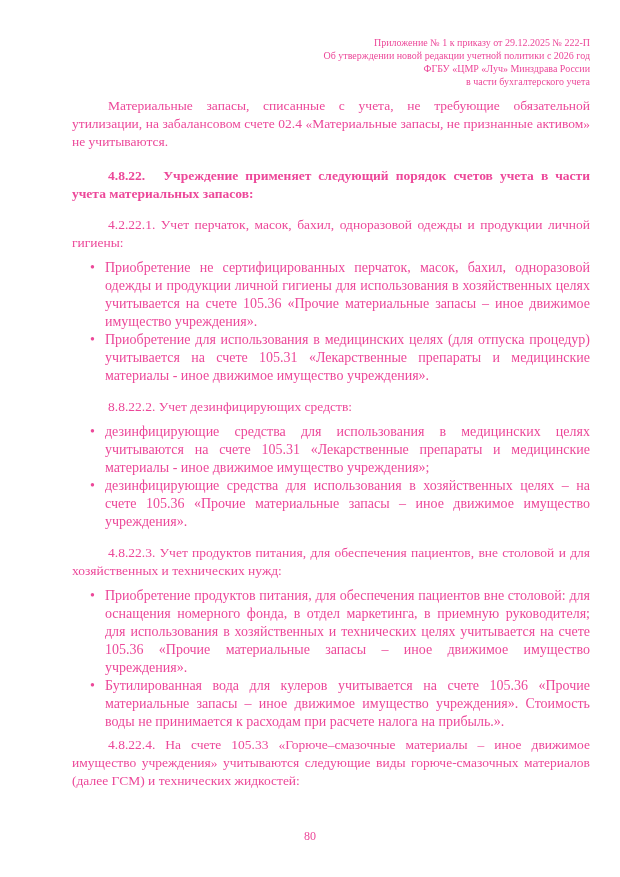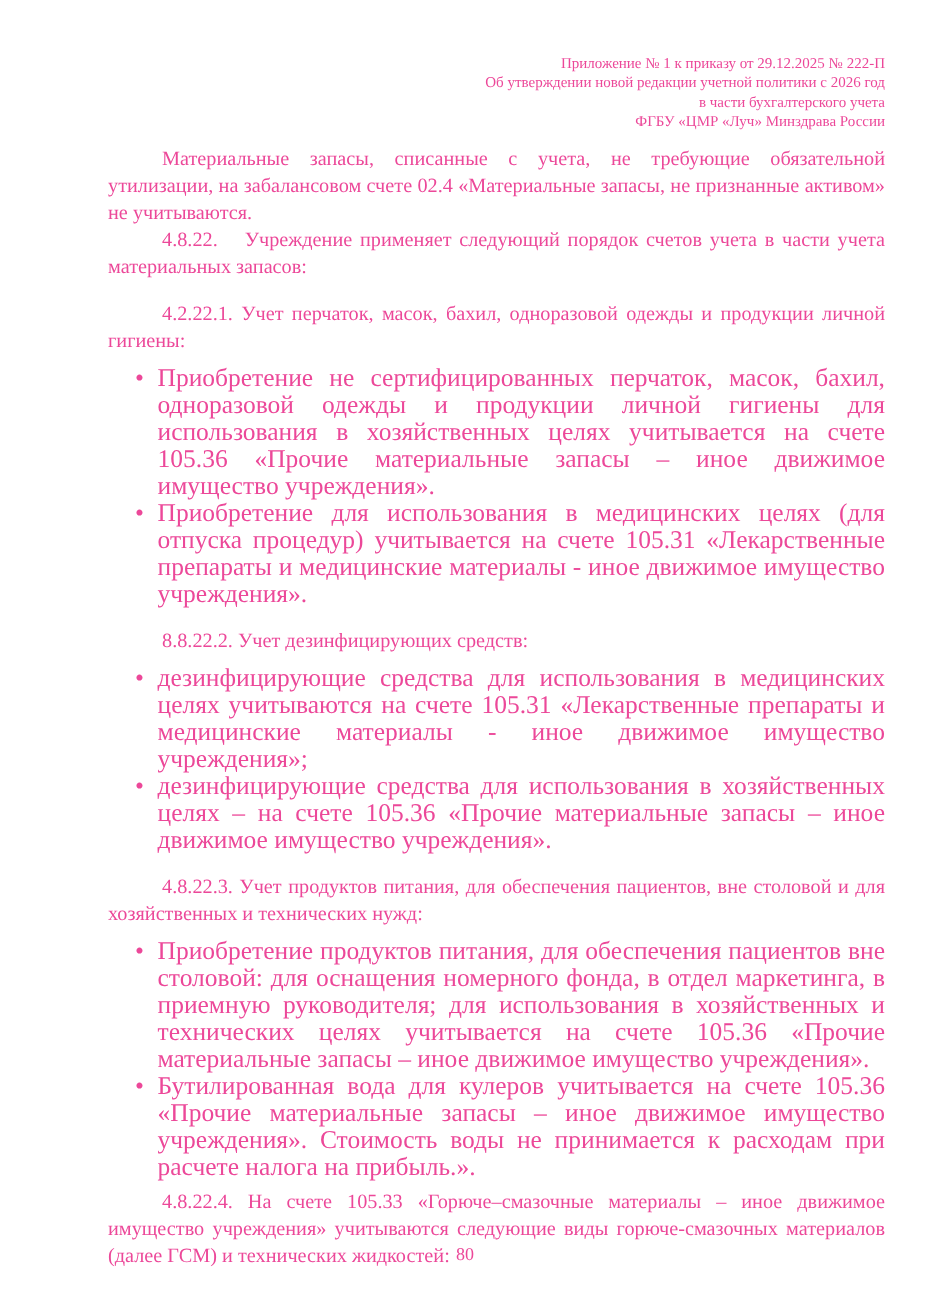--- a/index.html
+++ b/index.html
@@ -26,37 +26,37 @@
   }
   .doc-header div { white-space: nowrap; }
   p, .para {
     margin: 0;
     font-size: 13.5px;
     line-height: 18px;
     text-align: justify;
   }
   .indent { text-indent: 36px; }
   .main-heading {
-    font-weight: normal;
-    margin-top: 0;
+    font-weight: bold;
+    margin-top: 16px;
   }
   .main-heading .tab-gap {
     display: inline-block;
     width: 18px;
   }
   .section-intro { margin-top: 13px; }
   .closing { margin-top: 5px; }
   ul.bullets {
     margin: 7px 0 0 0;
     padding: 0 0 0 33px;
     list-style: none;
   }
   ul.bullets li {
     position: relative;
-    font-size: 17px;
+    font-size: 14px;
     line-height: 18px;
     text-align: justify;
   }
   ul.bullets li::before {
     content: "\2022";
     position: absolute;
     left: -15px;
     top: 0;
   }
   .page-number {
@@ -69,22 +69,22 @@
   }
 </style>
 </head>
 <body>
 
 <div class="page">
 
   <div class="doc-header">
     <div>Приложение № 1 к приказу от 29.12.2025 № 222-П</div>
     <div>Об утверждении новой редакции учетной политики с 2026 год</div>
+    <div>ФГБУ «ЦМР «Луч» Минздрава России</div>
     <div>в части бухгалтерского учета</div>
-    <div>ФГБУ «ЦМР «Луч» Минздрава России</div>
   </div>
 
   <p class="indent">Материальные запасы, списанные с учета, не требующие обязательной утилизации, на забалансовом счете 02.4 «Материальные запасы, не признанные активом» не учитываются.</p>
 
   <p class="indent main-heading"><span>4.8.22.</span><span class="tab-gap"></span><span>Учреждение применяет следующий порядок счетов учета в части учета материальных запасов:</span></p>
 
   <p class="indent section-intro">4.2.22.1. Учет перчаток, масок, бахил, одноразовой одежды и продукции личной гигиены:</p>
   <ul class="bullets">
     <li>Приобретение не сертифицированных перчаток, масок, бахил, одноразовой одежды и продукции личной гигиены для использования в хозяйственных целях учитывается на счете 105.36 «Прочие материальные запасы – иное движимое имущество учреждения».</li>
     <li>Приобретение для использования в медицинских целях (для отпуска процедур) учитывается на счете 105.31 «Лекарственные препараты и медицинские материалы - иное движимое имущество учреждения».</li>

